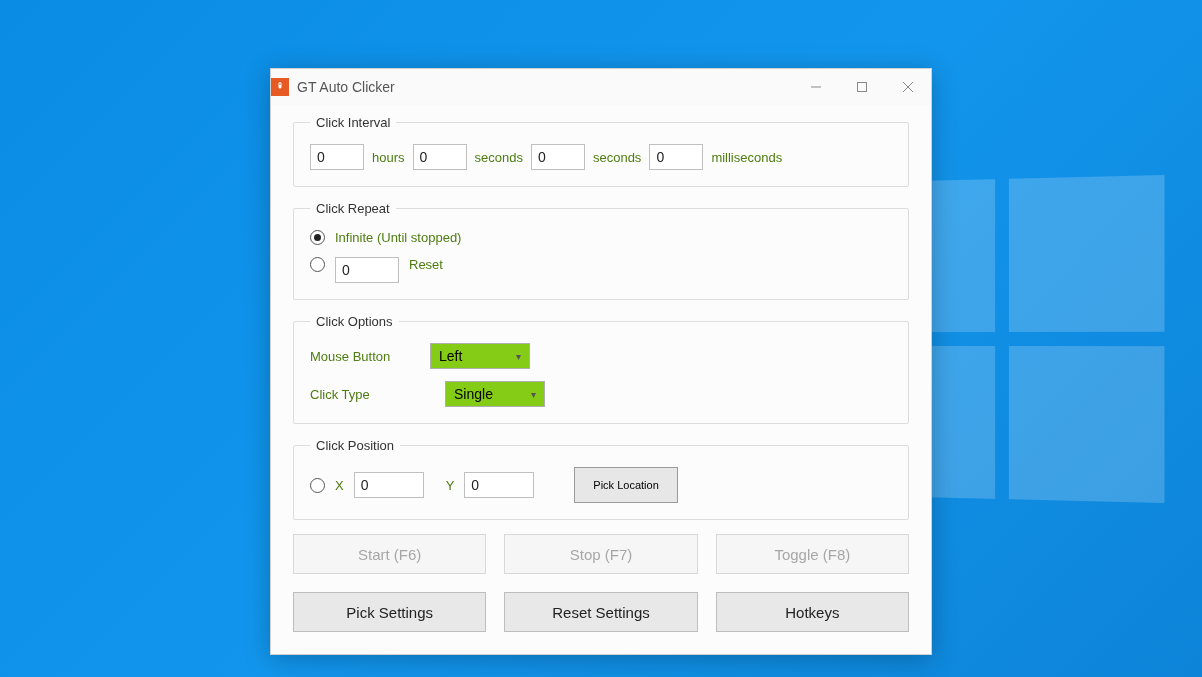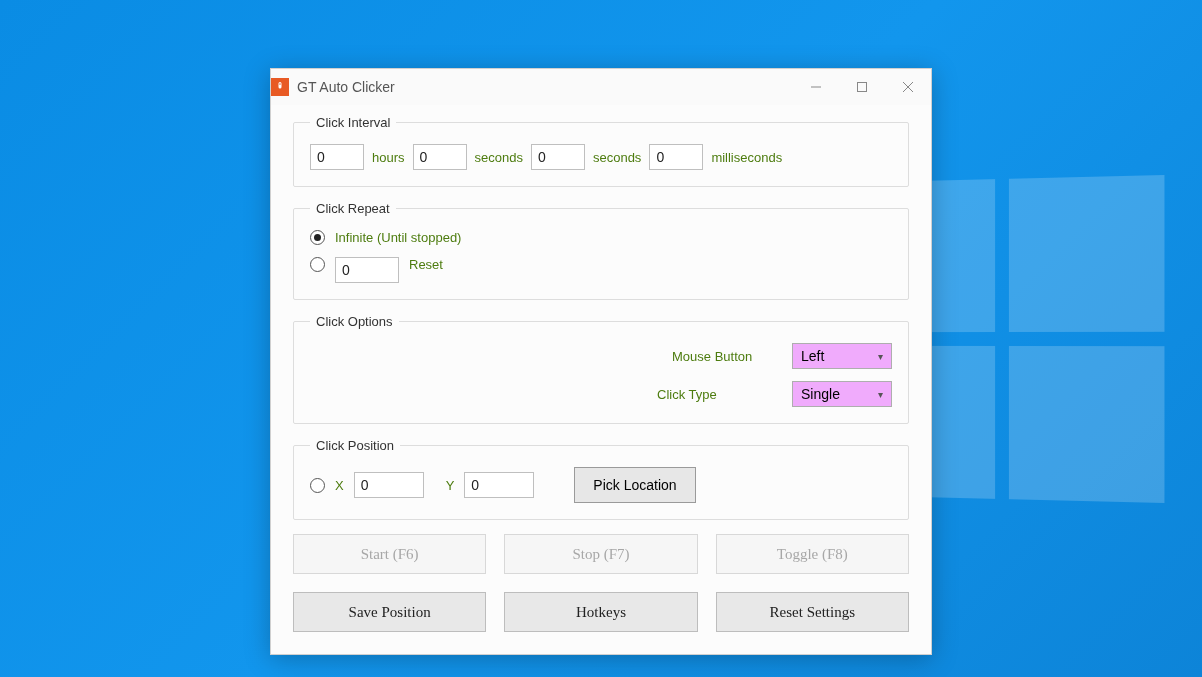--- a/index.html
+++ b/index.html
@@ -108,61 +108,60 @@
       flex-shrink: 0;
     }
     .radio.checked::after {
       content: '';
       width: 7px;
       height: 7px;
       background: #222;
       border-radius: 50%;
     }
     .times-input { width: 64px; }
-    .opt-row { display: flex; align-items: center; margin-bottom: 12px; gap: 10px; justify-content: flex-end; }
+    .opt-row { display: flex; align-items: center; margin-bottom: 12px; gap: 10px; }
     .opt-row:last-child { margin-bottom: 0; gap: 25px; }
     .opt-label { width: 110px; }
     .select {
       border: 1px solid #aeaeae;
-      background: #f0abfc;
+      background: #84cc16;
       height: 26px;
       width: 100px;
       display: flex;
       align-items: center;
       padding: 0 8px;
       justify-content: space-between;
       font-size: 14px;
     }
     .select .caret { font-size: 10px; color: #555; }
     .pos-row2 { display: flex; align-items: center; gap: 10px; }
     .pos-row2 input { width: 70px; }
     .pick-btn {
       border: 1px solid #9a9a9a;
       background: #e7e7e7;
       height: 36px;
       padding: 0 18px;
-      font-size: 14px;
+      font-size: 11px;
       margin-left: 30px;
     }
     .btn-grid {
       display: grid;
       grid-template-columns: 1fr 1fr 1fr;
       gap: 18px;
       margin-top: 14px;
     }
     .big-btn {
       height: 40px;
       border: 1px solid #bdbdbd;
       background: #e8e8e8;
       font-size: 15px;
       color: #222;
       display: flex;
       align-items: center;
       justify-content: center;
-      font-family: Liberation Serif, serif;
     }
     .big-btn.disabled {
       color: #a7a7a7;
       background: #f6f6f6;
       border-color: #d8d8d8;
     }
     .two-col-wrap { margin-bottom: 14px; }
   </style>
 </head>
 <body>
@@ -260,19 +259,19 @@
         <span class="lbl" style="margin-left:12px">Y</span>
         <input type="text" value="0" style="">
         <button class="pick-btn">Pick Location</button>
       </div>
     </fieldset>
 
     <div class="btn-grid">
       <div class="big-btn disabled">Start (F6)</div>
       <div class="big-btn disabled">Stop (F7)</div>
       <div class="big-btn disabled">Toggle (F8)</div>
-      <div class="big-btn">Save Position</div>
+      <div class="big-btn">Pick Settings</div>
+      <div class="big-btn">Reset Settings</div>
       <div class="big-btn">Hotkeys</div>
-      <div class="big-btn">Reset Settings</div>
     </div>
 
   </div>
 </div>
 
 </body></html>

